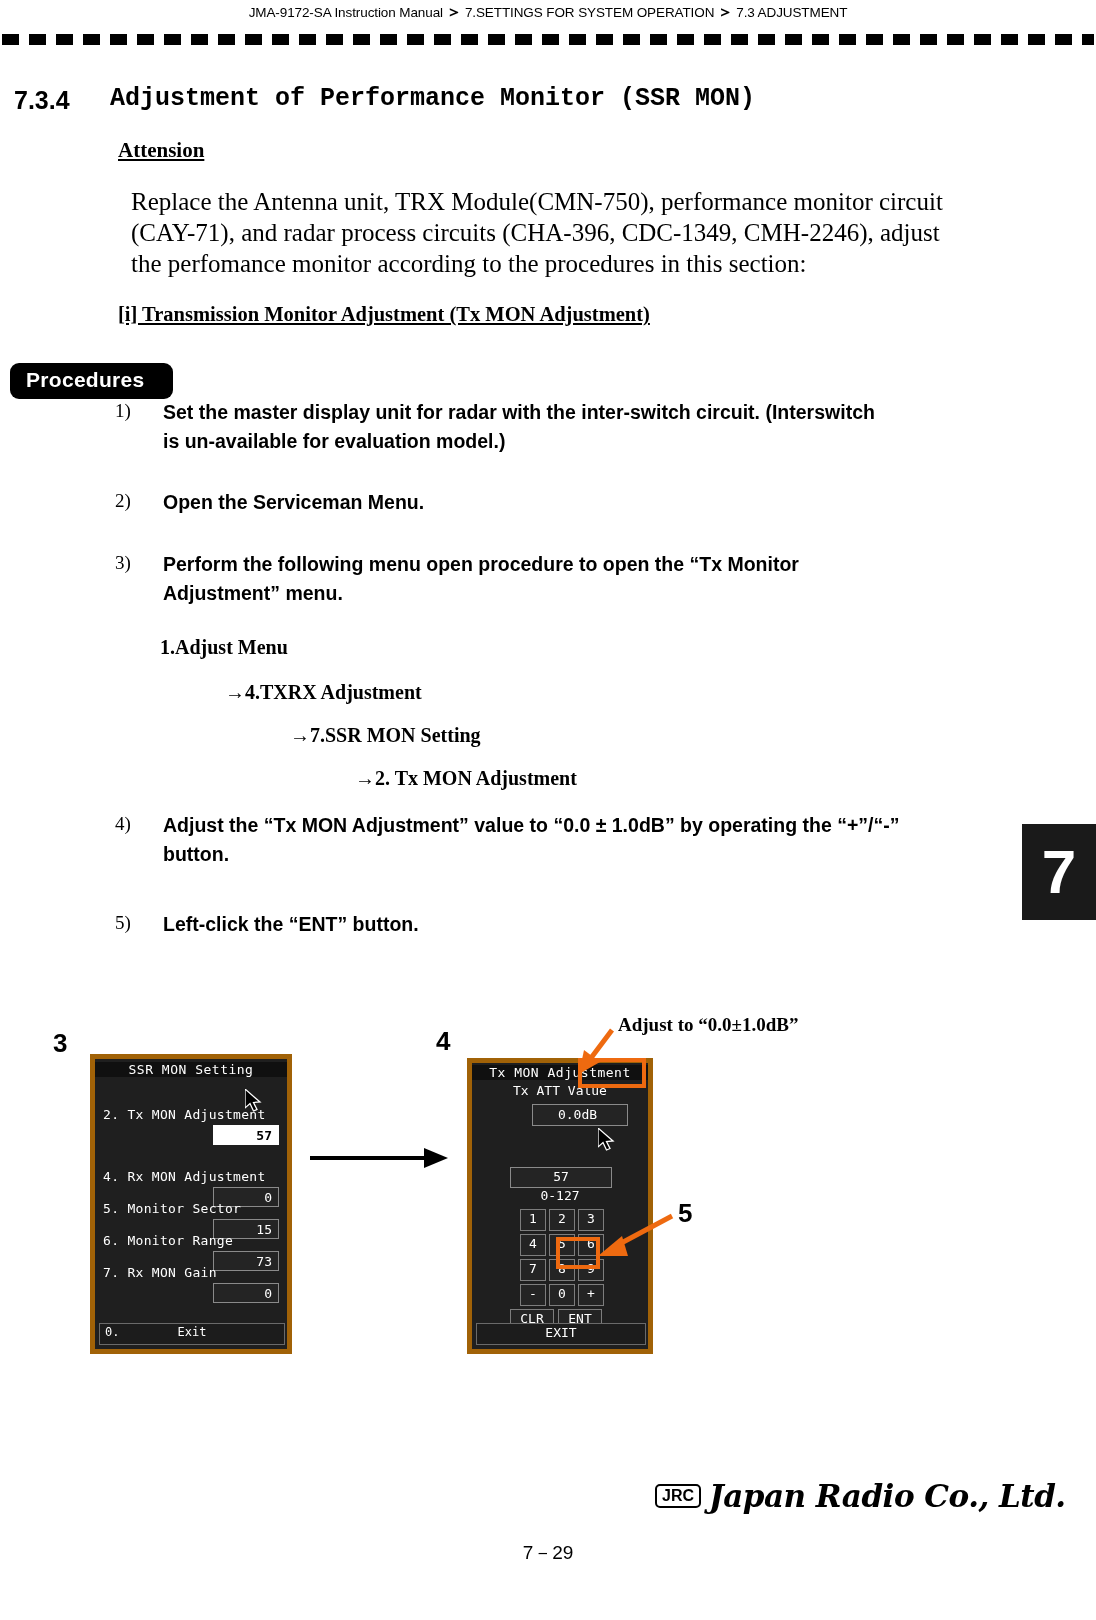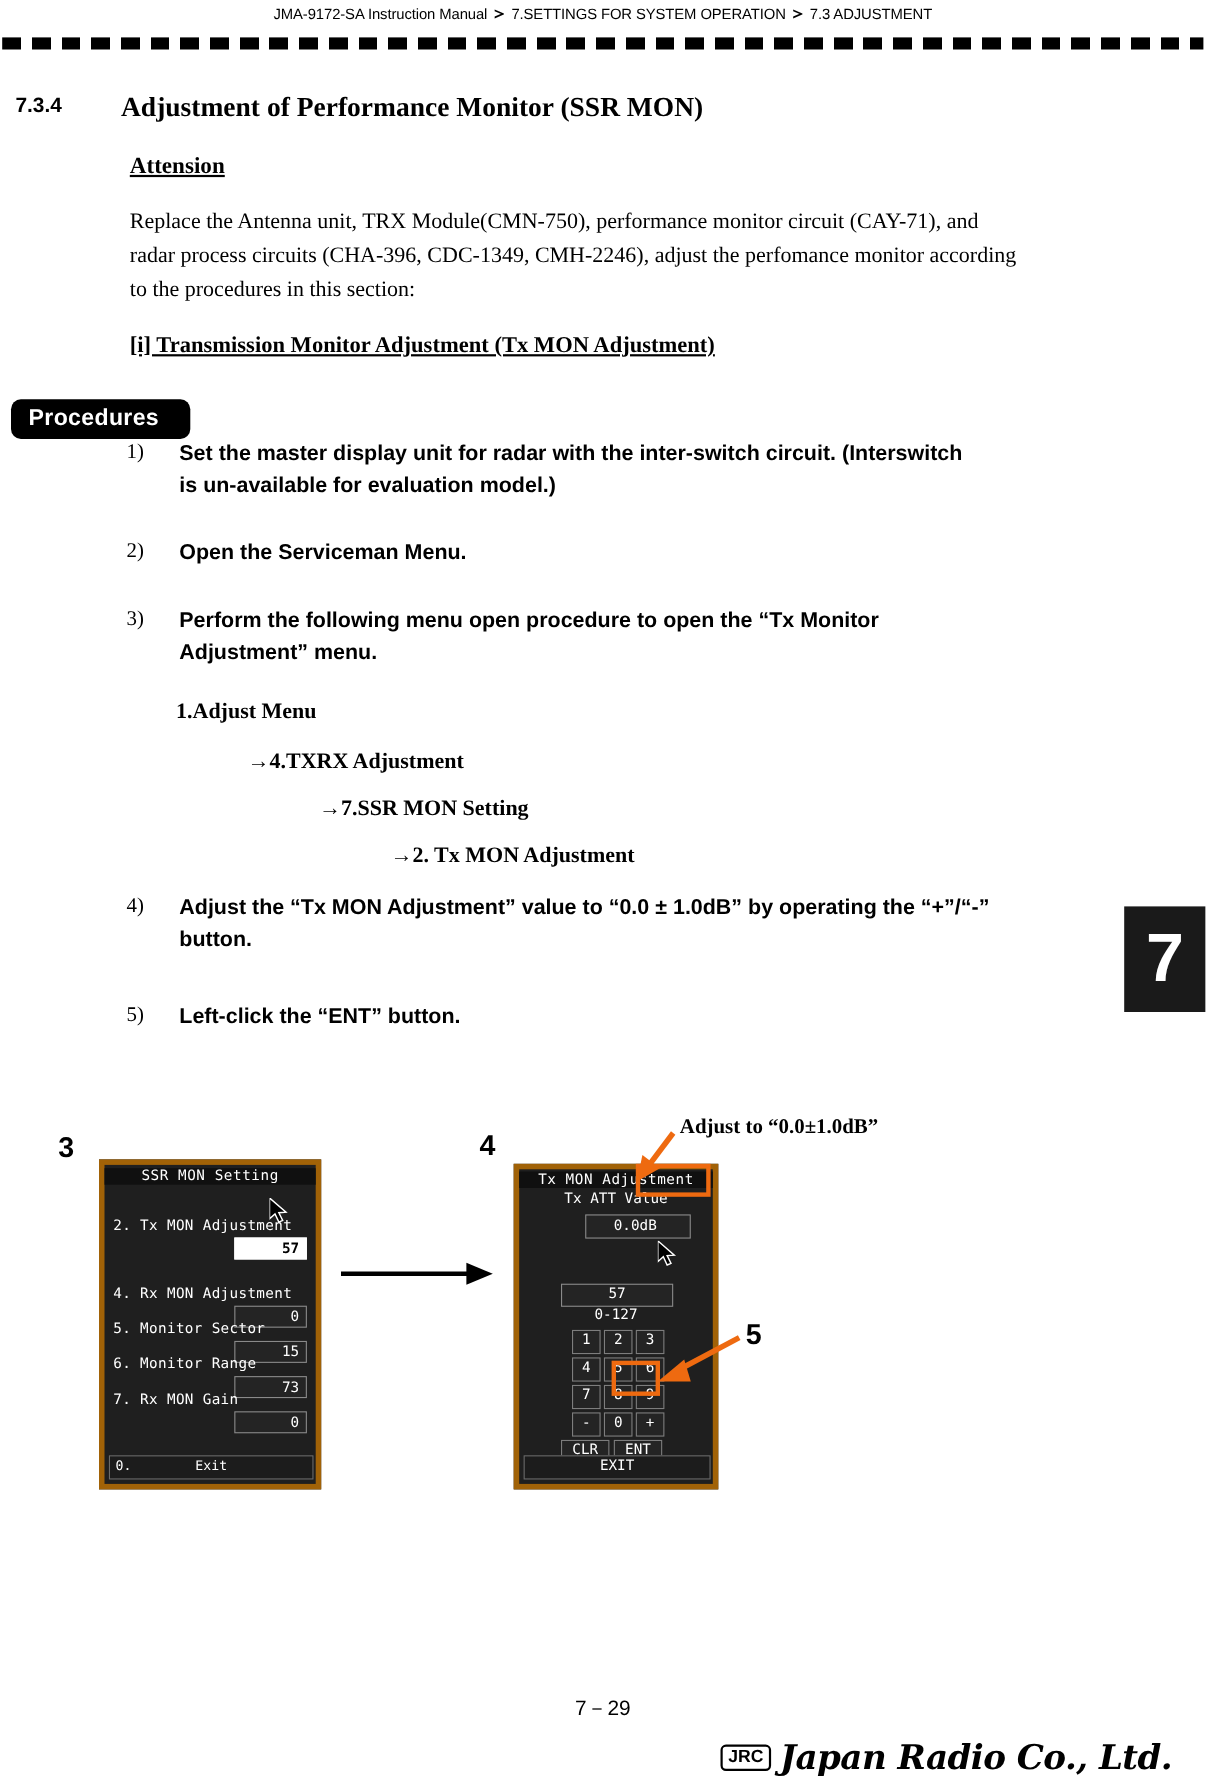--- a/index.html
+++ b/index.html
@@ -16,36 +16,36 @@
   }
   #breadcrumb .sep{font-size:16px;font-weight:bold;padding:0 3px;}
   #dash-rule{
     position:absolute;left:2px;top:34px;width:1092px;height:11px;
     background-image:repeating-linear-gradient(to right,#000 0px,#000 17px,transparent 17px,transparent 27px);
   }
 
   
   #sec-num{
     position:absolute;left:14px;top:86px;
-    font-family:"Liberation Sans", sans-serif;font-weight:bold;font-size:19px;color:#000;
+    font-family:"Liberation Sans", sans-serif;font-weight:bold;font-size:25px;color:#000;
   }
   #sec-title{
     position:absolute;left:110px;top:84px;
-    font-family:Liberation Serif, serif;font-weight:bold;font-size:25px;color:#000;
+    font-family:Liberation Mono, monospace;font-weight:bold;font-size:25px;color:#000;
     white-space:nowrap;
   }
 
   
   #attension{
     position:absolute;left:118px;top:138px;
     font-size:21px;font-weight:bold;text-decoration:underline;color:#000;
   }
   #attension-body{
-    position:absolute;left:118px;top:186px;width:812px;
-    font-size:20px;line-height:31px;color:#000;
+    position:absolute;left:131px;top:186px;width:812px;
+    font-size:25px;line-height:31px;color:#000;
   }
   #sub-head{
     position:absolute;left:118px;top:303px;
     font-size:20.5px;font-weight:bold;text-decoration:underline;color:#000;
     white-space:nowrap;
   }
 
   
   #proc-badge{
     position:absolute;left:10px;top:363px;
@@ -169,21 +169,21 @@
 
   
   #arrows{position:absolute;left:0;top:0;width:1096px;height:1620px;pointer-events:none;}
 
   
   #pageno{
     position:absolute;left:0;top:1540px;width:1096px;text-align:center;
     font-family:"Liberation Sans", sans-serif;font-size:19px;color:#000;
   }
   #logo{
-    position:absolute;left:655px;top:1580px;display:flex;align-items:center;gap:8px;
+    position:absolute;left:655px;top:1478px;display:flex;align-items:center;gap:8px;
   }
   #logo .mark{
     border:2px solid #000;border-radius:5px;padding:1px 5px;
     font-family:"Liberation Sans", sans-serif;font-weight:bold;font-size:16px;color:#000;
   }
   #logo .wordmark{
     font-family:"DejaVu Serif", serif;font-style:italic;font-weight:bold;
     font-size:31px;color:#000;letter-spacing:-0.5px;
   }
 </style>

